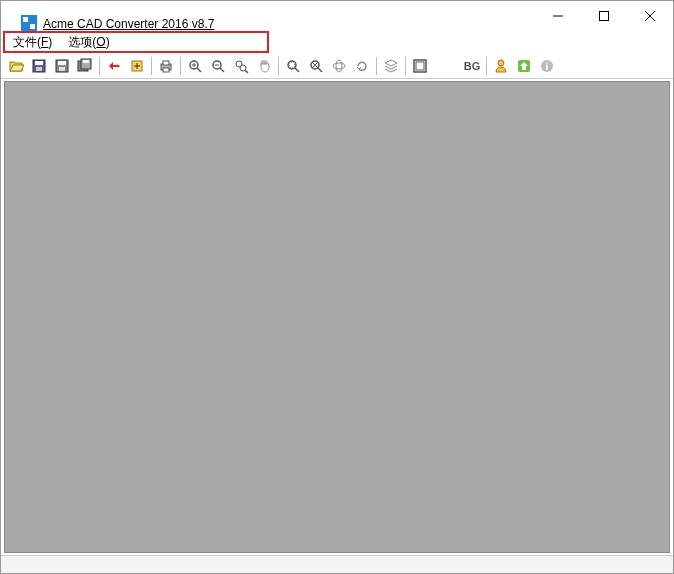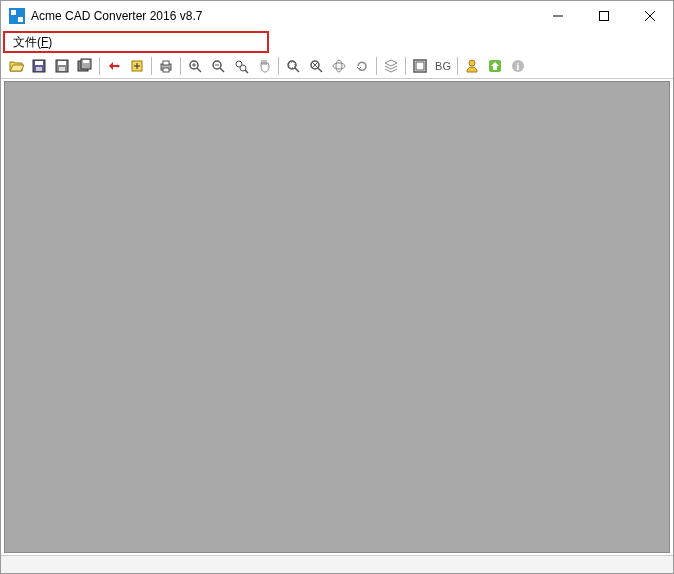--- a/index.html
+++ b/index.html
@@ -9,22 +9,23 @@
   background: #fff;
   width: 674px;
   height: 574px;
   overflow: hidden;
   border: 1px solid #999;
 }
 .titlebar {
   height: 30px;
   background: #fff;
   display: flex;
-  align-items: center;
-  padding: 0 0 0 8px;
+  align-items: flex-end;
+  padding: 0 0 0 20px;
+  text-decoration: underline;
 }
 .titlebar .app-icon {
   width: 16px; height: 16px;
   margin-right: 6px;
   display: flex; align-items: center; justify-content: center;
 }
 .titlebar .title { flex: 1; color: #000; font-size: 12px; }
 .winbtns { display: flex; height: 100%; }
 .winbtn {
   width: 46px; height: 30px;
@@ -106,20 +107,21 @@
         <svg width="10" height="10">
           <line x1="0" y1="0" x2="10" y2="10" stroke="#000" stroke-width="1"></line>
           <line x1="10" y1="0" x2="0" y2="10" stroke="#000" stroke-width="1"></line>
         </svg>
       </div>
   </div>
 </div>
 
 <div class="menubar">
   <div class="menu-item"><span>文件</span>(<span class="hotkey">F</span>)</div>
+  <div class="menu-item"><span>选项</span>(<span class="hotkey">O</span>)</div>
 </div>
 
 <div class="toolbar">
   <div class="tbtn">
       <svg width="16" height="16">
         <path d="M2 4h4l1 1h7v8H2z" fill="#f4d35e" stroke="#9a7d0a"></path>
         <path d="M2 13l3-6h11l-3 6z" fill="#f9e79f" stroke="#9a7d0a"></path>
       </svg>
     </div>
   <div class="tbtn">
@@ -226,21 +228,21 @@
         <path d="M2 11l6 3 6-3" fill="none" stroke="#888"></path>
       </svg>
     </div>
   <div class="tsep"></div>
   <div class="tbtn">
       <svg width="16" height="16">
         <rect x="2" y="2" width="12" height="12" fill="none" stroke="#555" stroke-width="1.5"></rect>
         <rect x="4" y="4" width="8" height="8" fill="none" stroke="#555"></rect>
       </svg>
     </div>
-  <div class="tbtn" style="font-weight:normal;color:#555;">BG</div>
+  <div class="tbtn" style="font-weight:bold;color:#555;margin-left:29px;">BG</div>
   <div class="tsep"></div>
   <div class="tbtn">
       <svg width="16" height="16">
         <circle cx="8" cy="5" r="3" fill="#f4c542" stroke="#a07d1a"></circle>
         <path d="M3 14c0-3 2-5 5-5s5 2 5 5z" fill="#f4c542" stroke="#a07d1a"></path>
       </svg>
     </div>
   <div class="tbtn">
       <svg width="16" height="16">
         <rect x="2" y="2" width="12" height="12" rx="2" fill="#6fbf3f"></rect>

